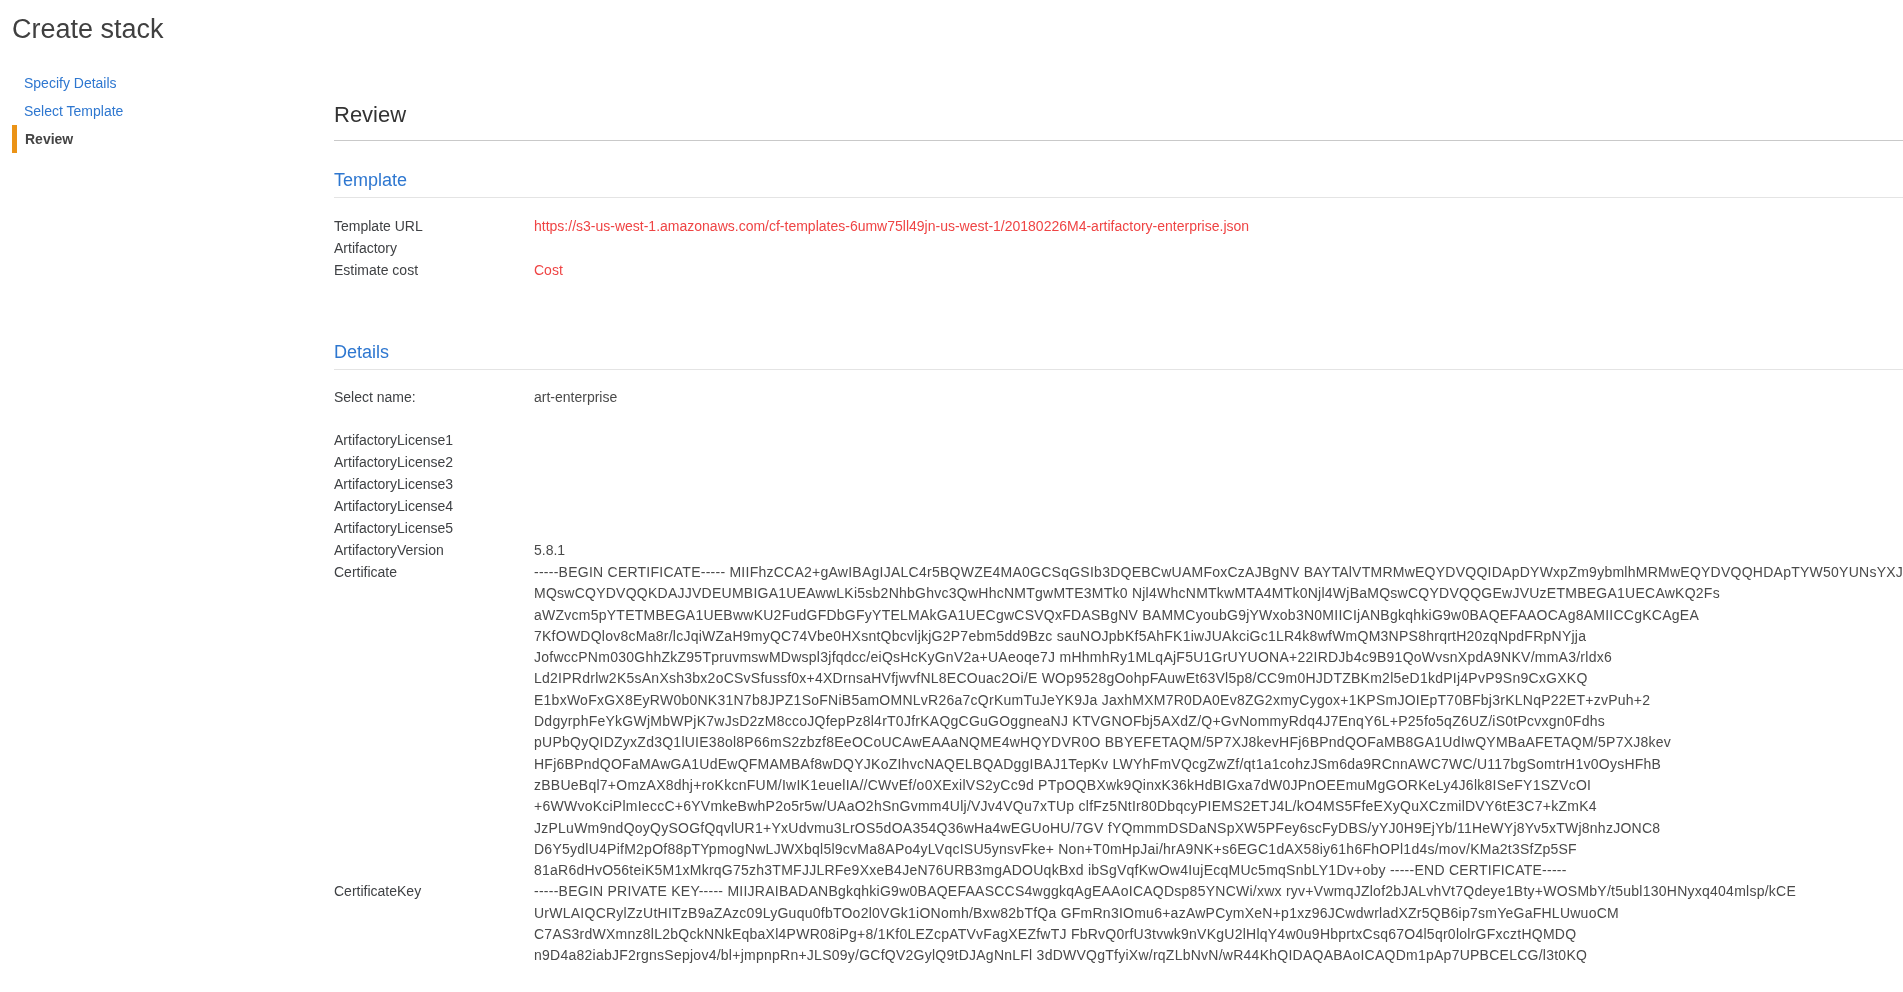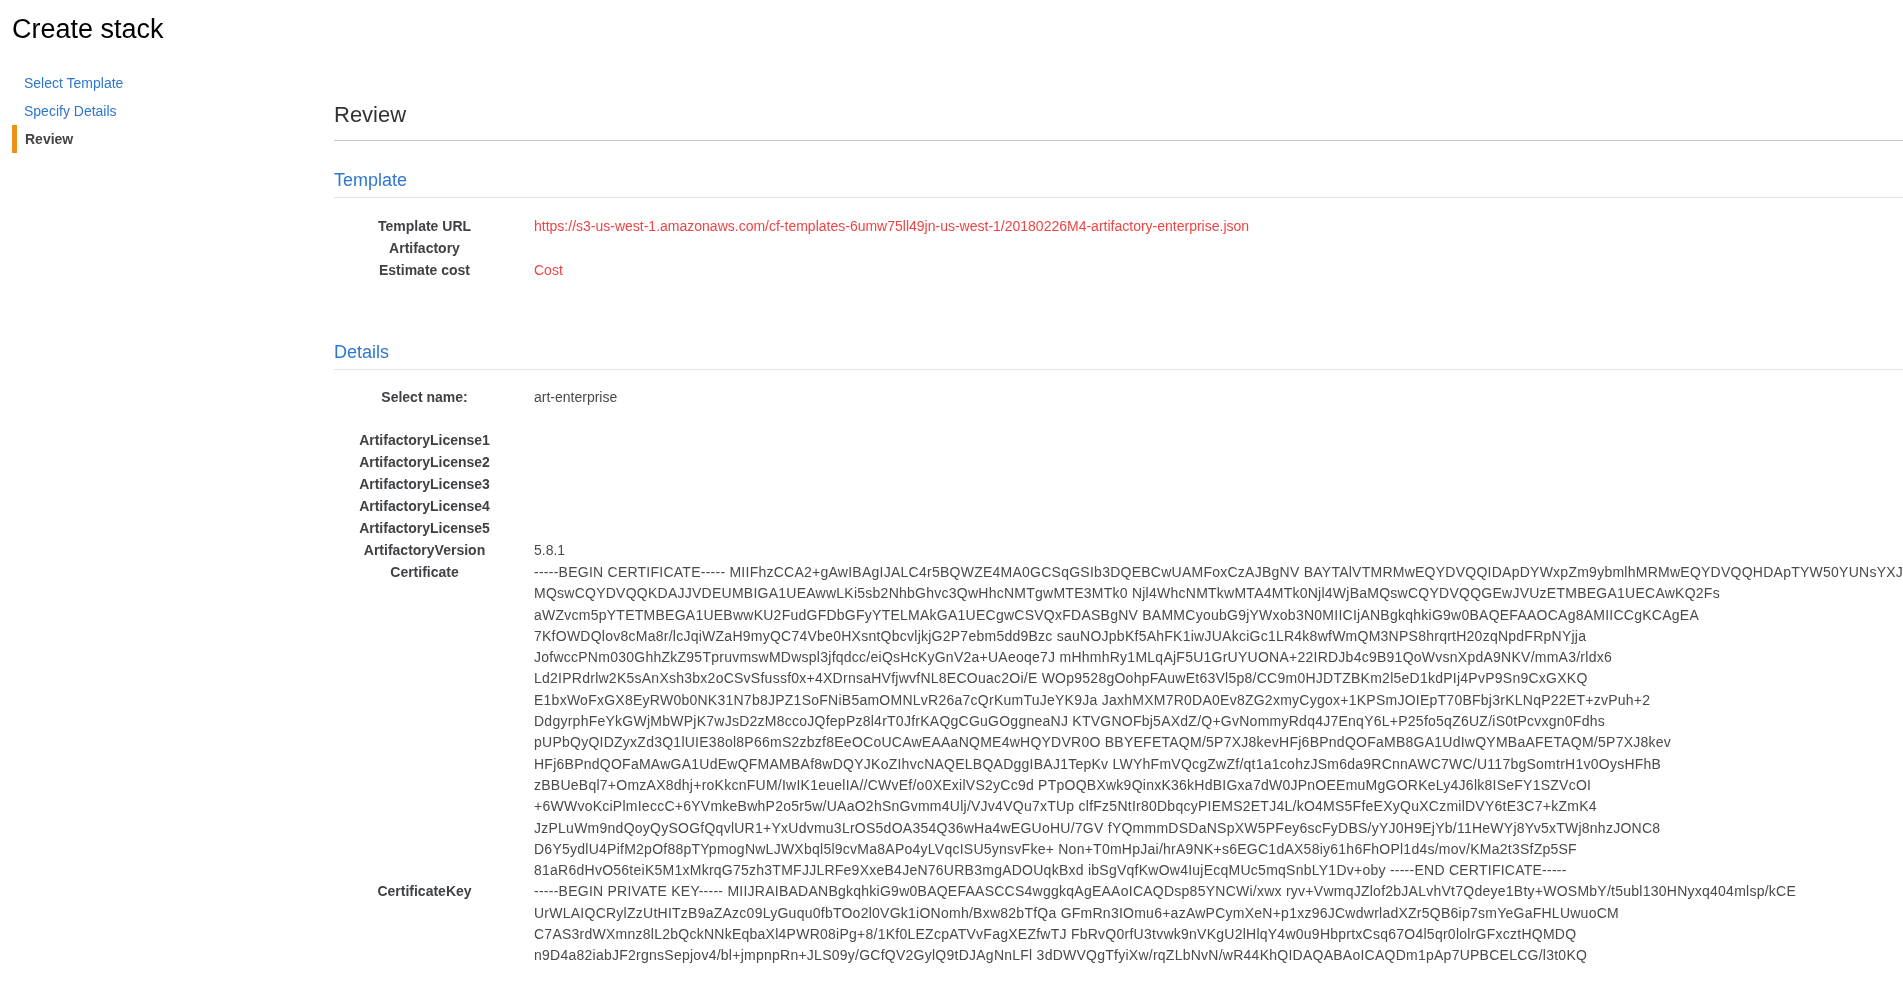--- a/index.html
+++ b/index.html
@@ -9,21 +9,21 @@
     overflow: hidden;
     background: #ffffff;
     font-family: "Liberation Sans", "DejaVu Sans", sans-serif;
     color: #444;
   }
   a { text-decoration: none; }
 
   .page-title {
     font-size: 27px;
     font-weight: 400;
-    color: #000000;
+    color: #404040;
     padding: 13px 0 0 12px;
     line-height: 32px;
   }
 
   .layout { display: flex; align-items: flex-start; }
 
   
   .sidebar {
     width: 334px;
     flex: 0 0 334px;
@@ -76,22 +76,22 @@
   }
 
   .row {
     display: flex;
     font-size: 14px;
     line-height: 22px;
   }
   .row-label {
     flex: 0 0 181px;
     width: 181px;
-    text-align: center;
-    font-weight: bold;
+    text-align: left;
+    font-weight: normal;
     color: #3f4144;
     white-space: nowrap;
   }
   .row-value {
     margin-left: 19px;
     color: #4a4a4a;
     min-height: 22px;
   }
   .link { color: #ef4444; cursor: pointer; }
 
@@ -108,22 +108,22 @@
 </style>
 </head>
 <body>
 
 <div class="page-title">Create stack</div>
 
 <div class="layout">
 
   <div class="sidebar">
     <div class="nav">
+      <div class="nav-item">Specify Details</div>
       <div class="nav-item">Select Template</div>
-      <div class="nav-item">Specify Details</div>
       <div class="nav-item active">Review</div>
     </div>
   </div>
 
   <div class="main">
 
     <h1 class="review-h1">Review</h1>
     <hr class="h1-rule">
 
     <div class="template-section">

